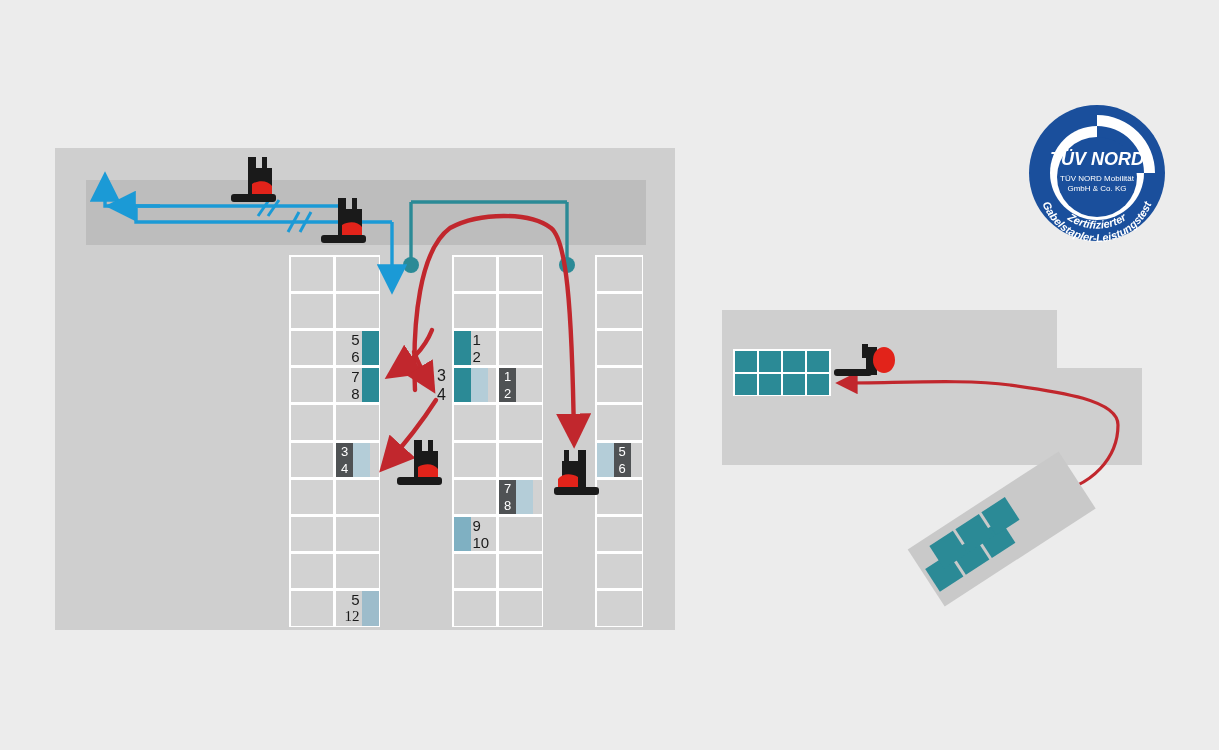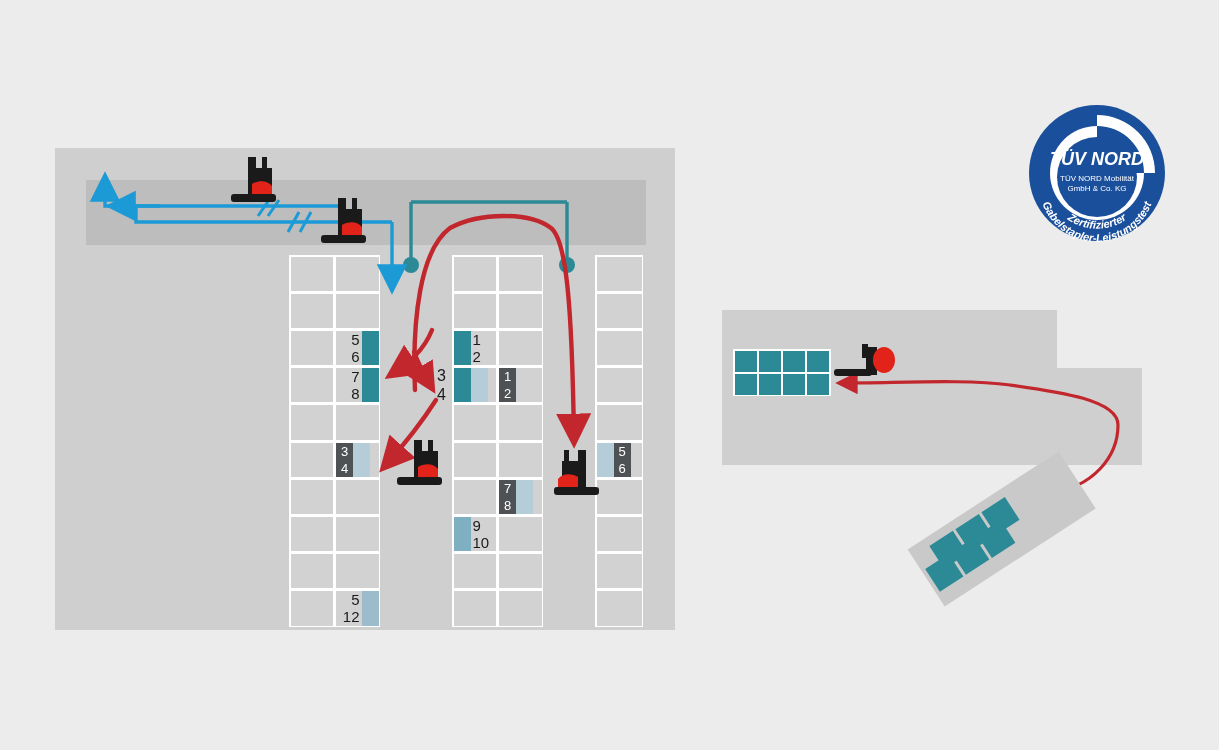--- a/index.html
+++ b/index.html
@@ -125,21 +125,21 @@
       </div>
       <div class="rack-row">
         <div class="rack-cell"></div>
         <div class="rack-cell">
           <div class="chips">
             <div class="chip-line">
               <div class="chip-num lt" style="flex: 1 1 0%;">5</div>
               <div class="chip steel"></div>
             </div>
             <div class="chip-line">
-              <div class="chip-num lt" style="flex: 1 1 0%;">12</div>
+              <div class="chip-num lt" style="flex: 1 1 0%; font-family: Liberation Serif, serif;">12</div>
               <div class="chip steel"></div>
             </div>
           </div>
         </div>
       </div>
     </div>
 
   <div class="rack" style="left:452px;top:255px;width:91px;height:372px;">
       <div class="rack-row">
         <div class="rack-cell"></div>

